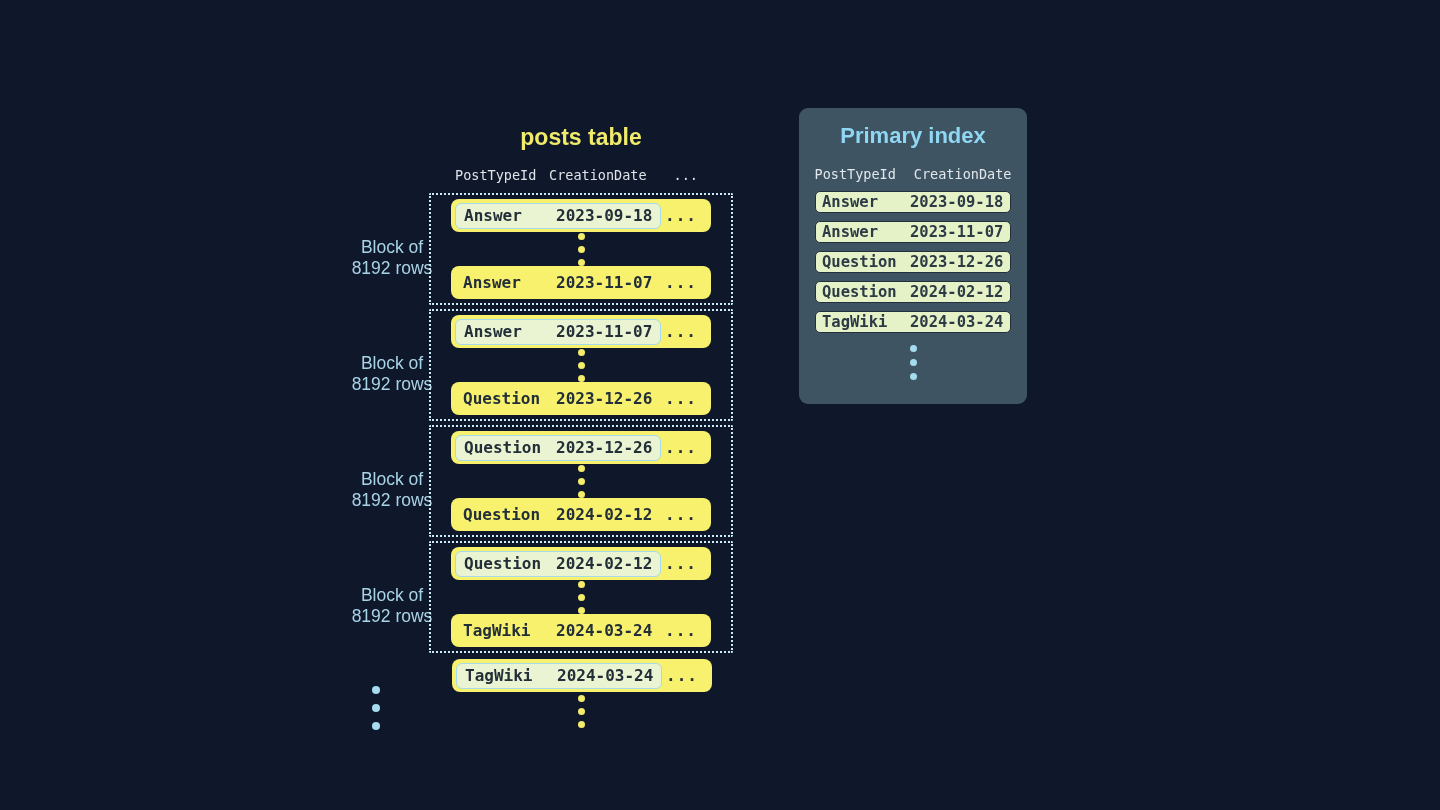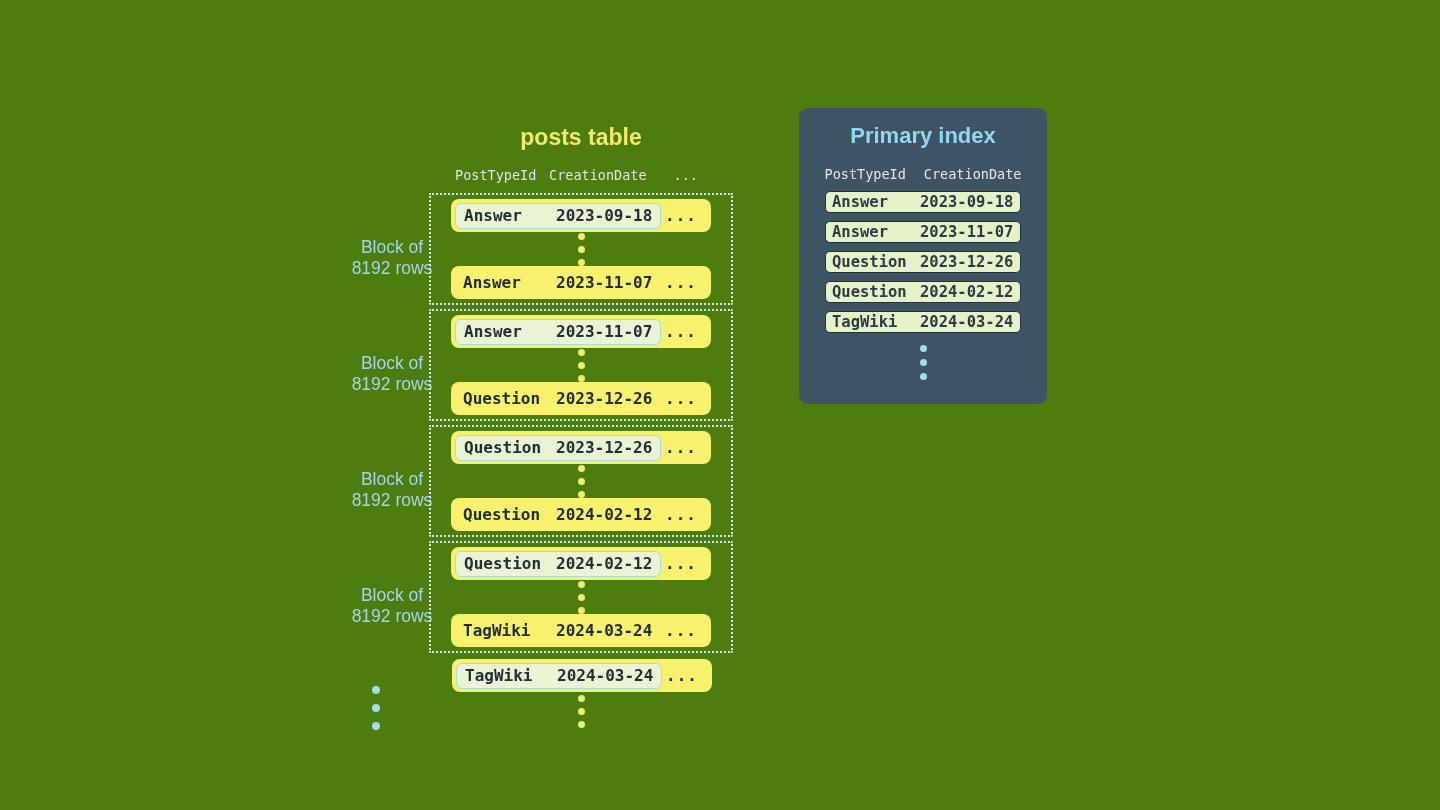--- a/index.html
+++ b/index.html
@@ -1,20 +1,20 @@
 <!DOCTYPE html>
 <html><head>
 <meta charset="utf-8">
 <style>
   html, body { margin: 0; padding: 0; background: #000; }
   .canvas {
     position: relative;
     width: 1440px;
     height: 810px;
-    background: #4d7c0f;
+    background: #0f172a;
     overflow: hidden;
     font-family: "Liberation Sans", sans-serif;
   }
 
   
   .posts-title {
     position: absolute;
     left: 430px; top: 123px; width: 302px;
     text-align: center;
     font-size: 23px; font-weight: 600;
@@ -89,21 +89,21 @@
   .block-dots { flex: 1; display: flex; flex-direction: column; justify-content: center; align-items: center; gap: 6px; }
   .block-dots i { display: block; width: 7px; height: 7px; border-radius: 50%; background: #f3ed6b; }
 
   .overflow-row { position: absolute; left: 452px; top: 659px; }
   .bottom-dots  { position: absolute; left: 429px; top: 695px; width: 304px; display: flex; justify-content: center; }
   .left-dots    { position: absolute; left: 368px; top: 686px; width: 16px; display: flex; justify-content: center; }
 
   
   .panel {
     position: absolute;
-    left: 799px; top: 108px; width: 248px; height: 296px;
+    left: 799px; top: 108px; width: 228px; height: 296px;
     background: #3f5462;
     border-radius: 9px;
     box-sizing: border-box;
     display: flex; flex-direction: column; align-items: center;
     padding-top: 14px;
   }
   .panel-title {
     font-size: 22px; font-weight: 600;
     color: #8fd7f3; line-height: 28px;
   }

